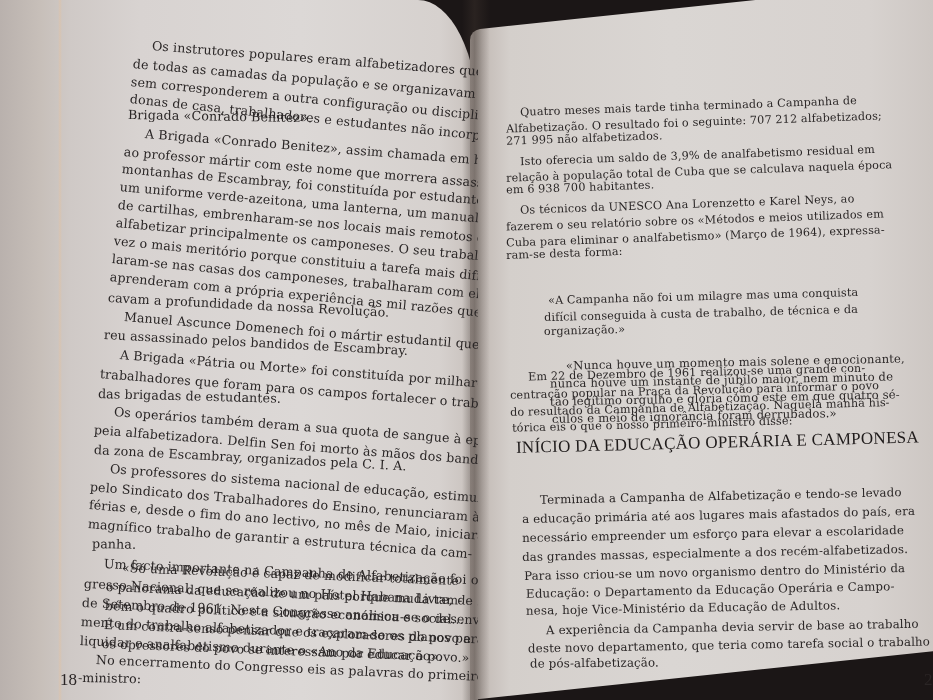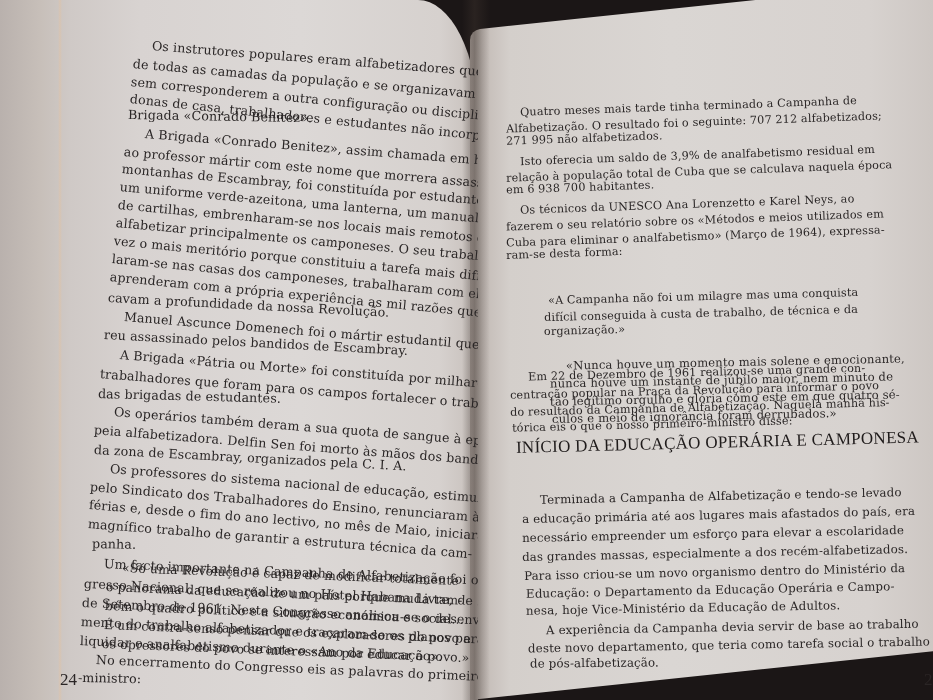--- a/index.html
+++ b/index.html
@@ -102,21 +102,21 @@
 </style>
 
 <div>
   <div class="txt quote" style="left:122px;top:560px;transform:rotate(2.2deg);transform-origin:left center">«Só uma Revolução é capaz de modificar totalmente</div>
   <div class="txt quote" style="left:106px;top:579px;transform:rotate(2.2deg);transform-origin:left center">o panorama da educação de um país porque muda tam-</div>
   <div class="txt quote" style="left:105px;top:598px;transform:rotate(2.2deg);transform-origin:left center">bém o quadro político e a situação económica e social...</div>
   <div class="txt quote" style="left:104px;top:617px;transform:rotate(2.2deg);transform-origin:left center">É um contra-senso pensar que os exploradores do povo e</div>
   <div class="txt quote" style="left:102px;top:636px;transform:rotate(2.2deg);transform-origin:left center">os opressores do povo se interessam por educar o povo.»</div>
 </div>
 
-<div class="page-num" style="left:60px;top:670px">24</div>
+<div class="page-num" style="left:60px;top:670px">18</div>
 
 <div>
   <div class="txt" style="left:520px;top:100px;font-size:11.2px;transform:rotate(-2deg)">Quatro meses mais tarde tinha terminado a Campanha de</div>
   <div class="txt" style="left:506px;top:116px;font-size:11.2px;transform:rotate(-2deg)">Alfabetização. O resultado foi o seguinte: 707 212 alfabetizados;</div>
   <div class="txt" style="left:506px;top:132px;font-size:11.2px;transform:rotate(-2deg)">271 995 não alfabetizados.</div>
   <div class="txt" style="left:520px;top:149px;font-size:11.2px;transform:rotate(-2deg)">Isto oferecia um saldo de 3,9% de analfabetismo residual em</div>
   <div class="txt" style="left:506px;top:165px;font-size:11.2px;transform:rotate(-2deg)">relação à população total de Cuba que se calculava naquela época</div>
   <div class="txt" style="left:506px;top:181px;font-size:11.2px;transform:rotate(-2deg)">em 6 938 700 habitantes.</div>
   <div class="txt" style="left:520px;top:198px;font-size:11.2px;transform:rotate(-2deg)">Os técnicos da UNESCO Ana Lorenzetto e Karel Neys, ao</div>
   <div class="txt" style="left:506px;top:214px;font-size:11.2px;transform:rotate(-2deg)">fazerem o seu relatório sobre os «Métodos e meios utilizados em</div>

